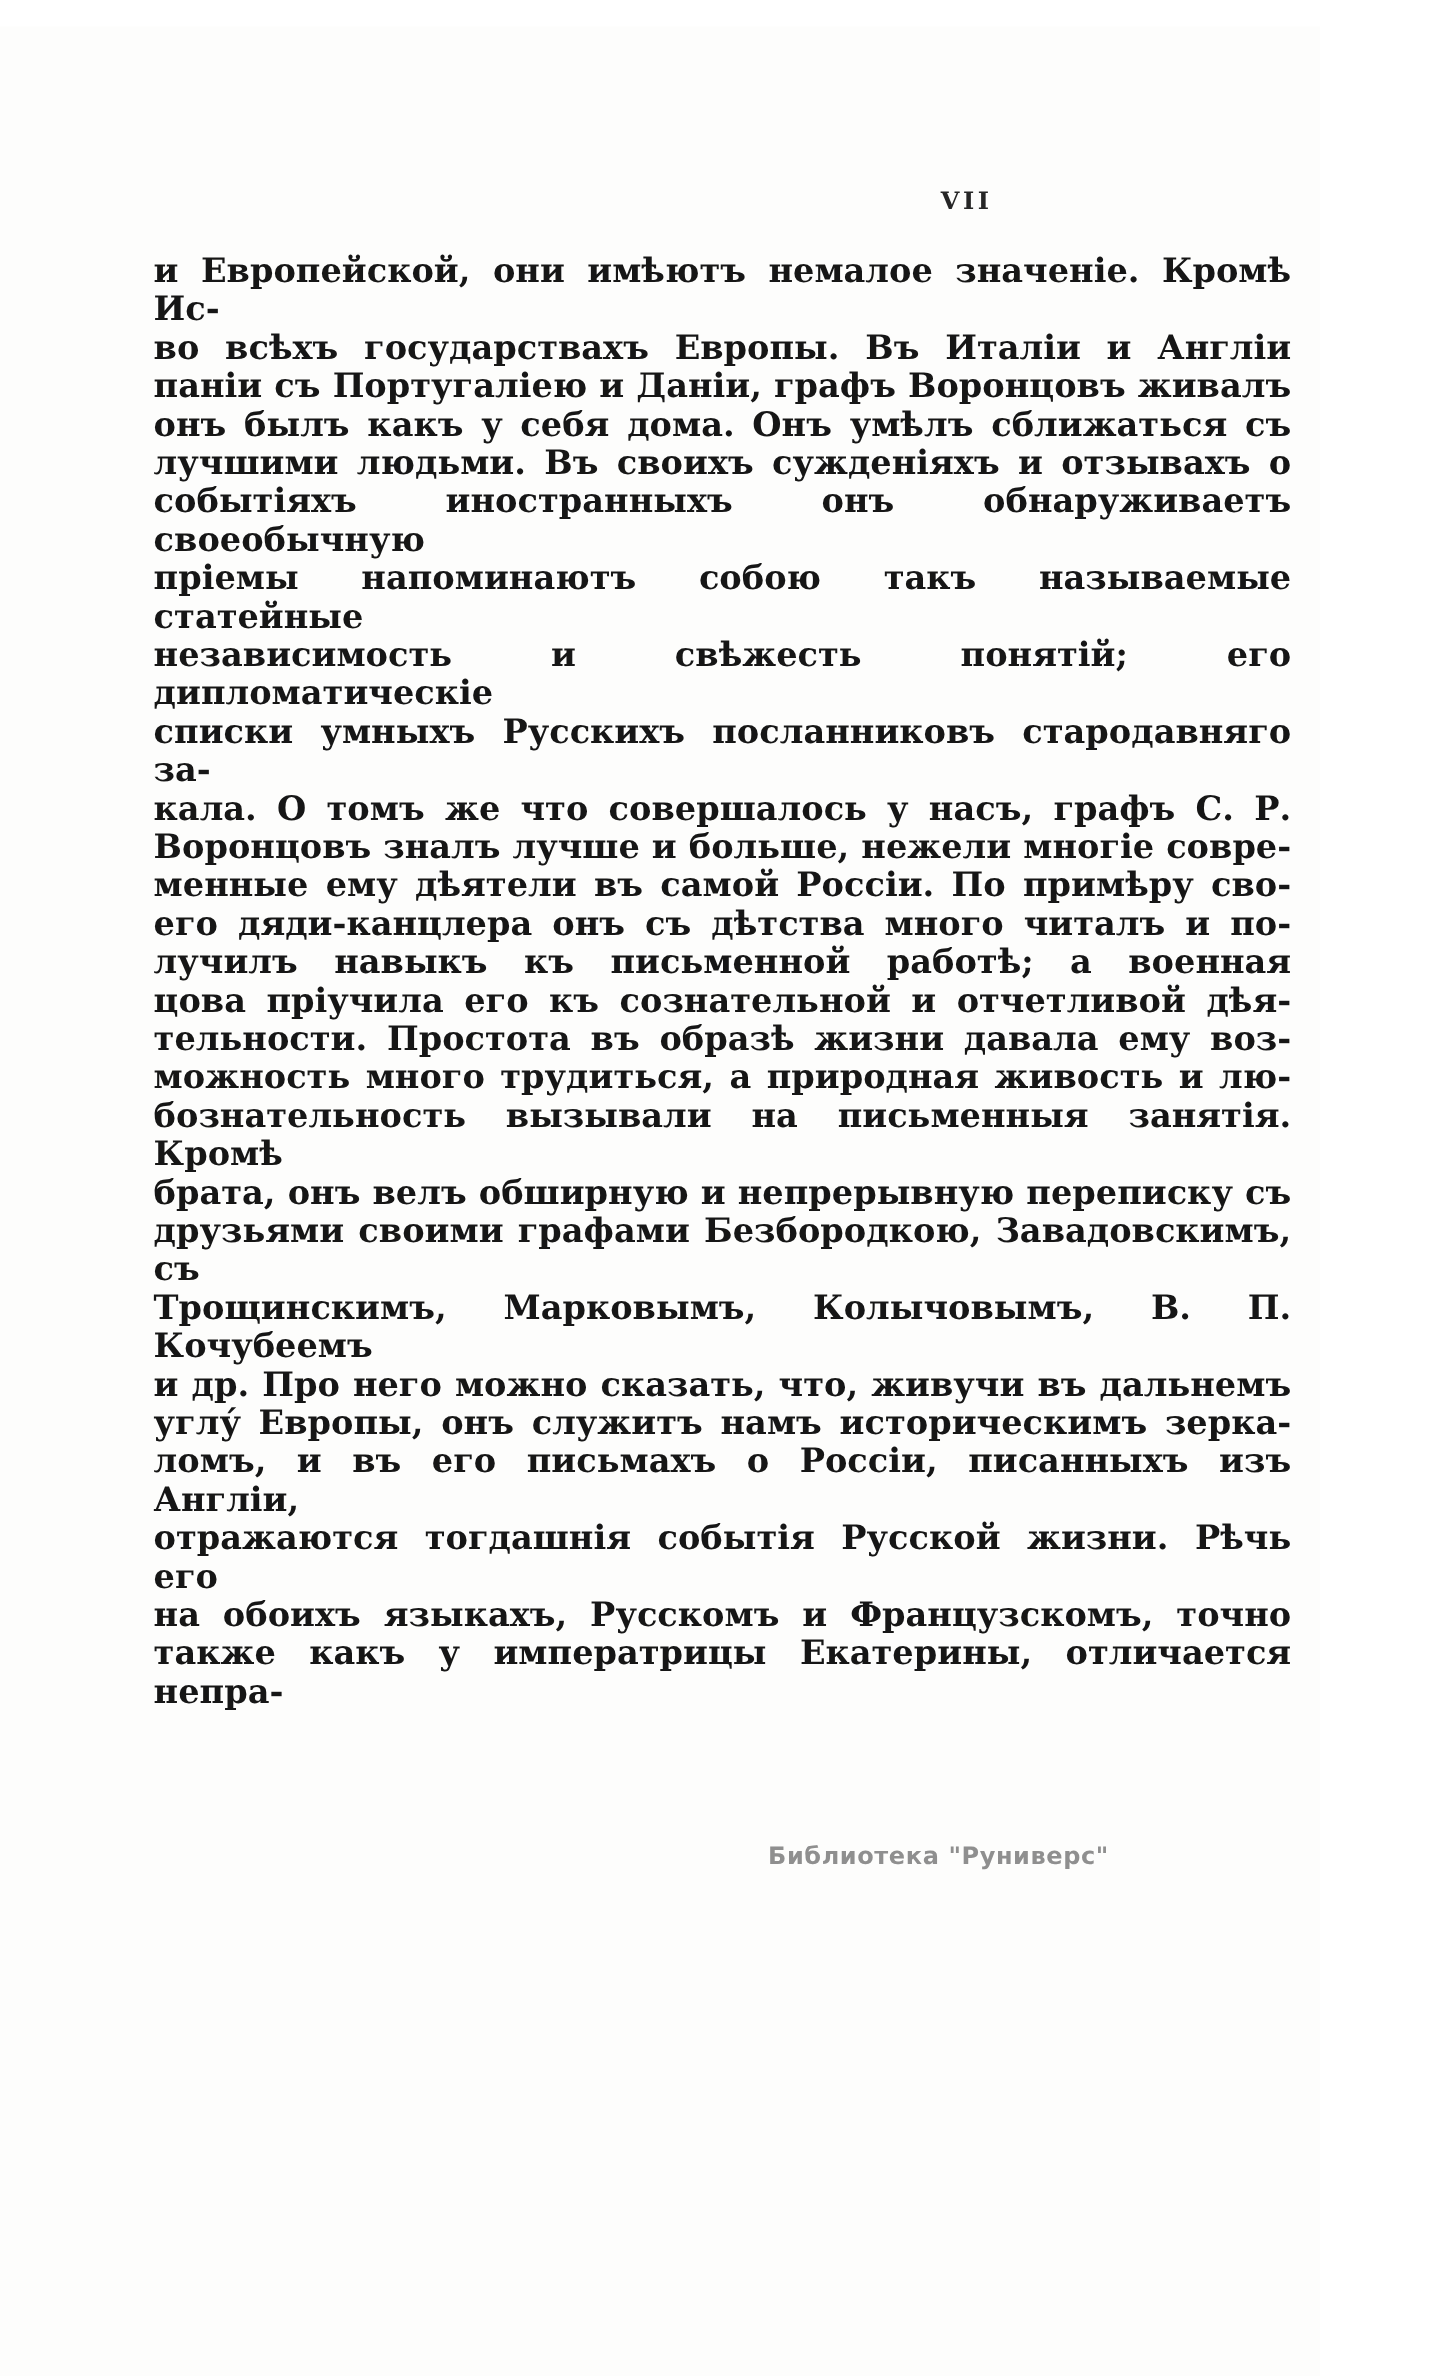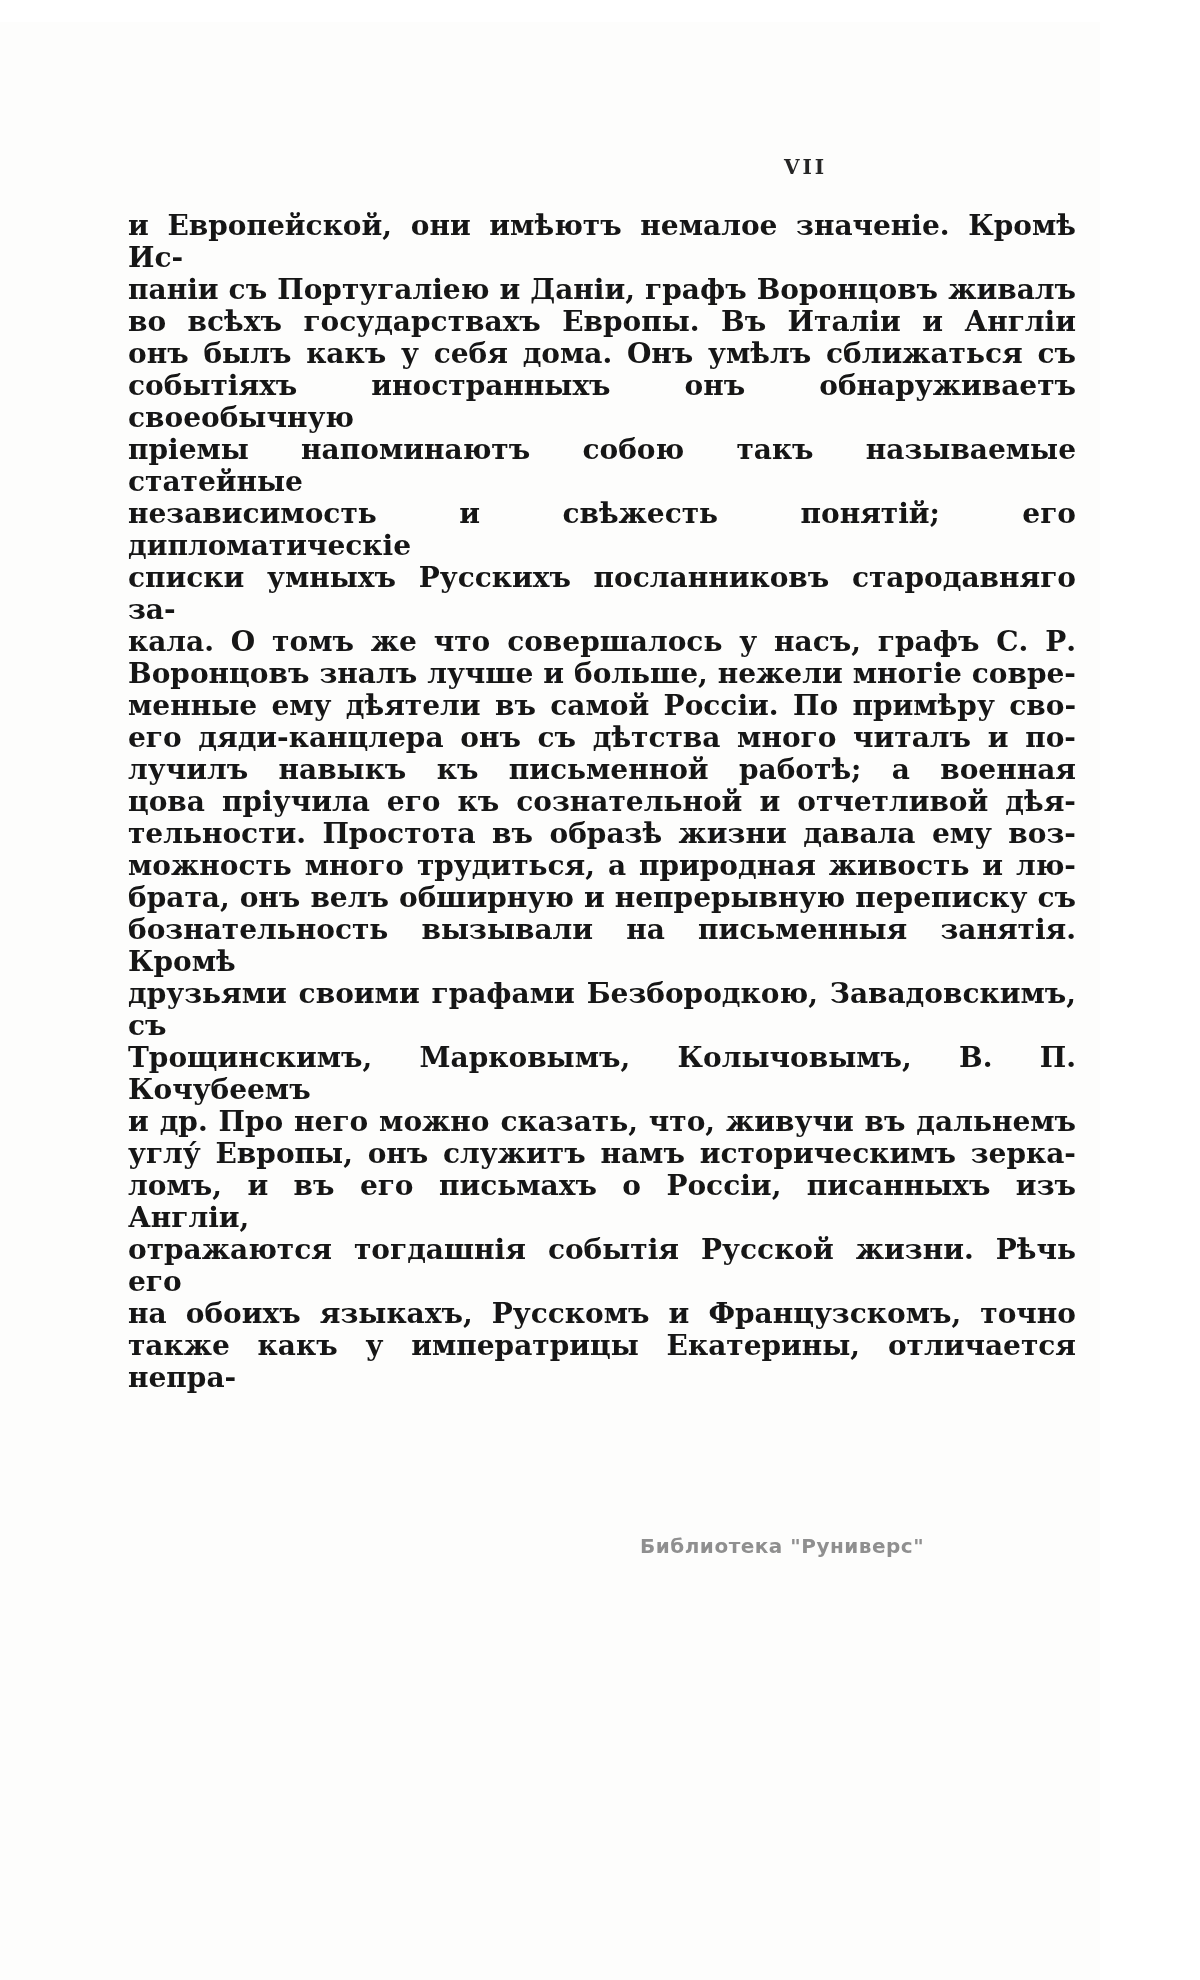--- a/index.html
+++ b/index.html
@@ -55,37 +55,38 @@
 </style>
 </head>
 <body>
 
 <div class="page">
 
   <div class="page-number">VII</div>
 
   <div class="text-block">
     <div class="line">и Европейской, они имѣютъ немалое значеніе. Кромѣ Ис-</div>
+    <div class="line">во всѣхъ государствахъ Европы. Въ Италіи и Англіи</div>
     <div class="line">паніи съ Португаліею и Даніи, графъ Воронцовъ живалъ</div>
-    <div class="line">во всѣхъ государствахъ Европы. Въ Италіи и Англіи</div>
     <div class="line">онъ былъ какъ у себя дома. Онъ умѣлъ сближаться съ</div>
+    <div class="line">лучшими людьми. Въ своихъ сужденіяхъ и отзывахъ о</div>
     <div class="line">событіяхъ иностранныхъ онъ обнаруживаетъ своеобычную</div>
     <div class="line">пріемы напоминаютъ собою такъ называемые статейные</div>
     <div class="line">независимость и свѣжесть понятій; его дипломатическіе</div>
     <div class="line">списки умныхъ Русскихъ посланниковъ стародавняго за-</div>
     <div class="line">кала. О томъ же что совершалось у насъ, графъ С. Р.</div>
     <div class="line">Воронцовъ зналъ лучше и больше, нежели многіе совре-</div>
     <div class="line">менные ему дѣятели въ самой Россіи. По примѣру сво-</div>
     <div class="line">его дяди-канцлера онъ съ дѣтства много читалъ и по-</div>
     <div class="line">лучилъ навыкъ къ письменной работѣ; а военная</div>
     <div class="line">цова пріучила его къ сознательной и отчетливой дѣя-</div>
     <div class="line">тельности. Простота въ образѣ жизни давала ему воз-</div>
     <div class="line">можность много трудиться, а природная живость и лю-</div>
+    <div class="line">бознательность вызывали на письменныя занятія. Кромѣ</div>
     <div class="line">брата, онъ велъ обширную и непрерывную переписку съ</div>
-    <div class="line">бознательность вызывали на письменныя занятія. Кромѣ</div>
     <div class="line">друзьями своими графами Безбородкою, Завадовскимъ, съ</div>
     <div class="line">Трощинскимъ, Марковымъ, Колычовымъ, В. П. Кочубеемъ</div>
     <div class="line">и др. Про него можно сказать, что, живучи въ дальнемъ</div>
     <div class="line">углу́ Европы, онъ служитъ намъ историческимъ зерка-</div>
     <div class="line">ломъ, и въ его письмахъ о Россіи, писанныхъ изъ Англіи,</div>
     <div class="line">отражаются тогдашнія событія Русской жизни. Рѣчь его</div>
     <div class="line">на обоихъ языкахъ, Русскомъ и Французскомъ, точно</div>
     <div class="line">также какъ у императрицы Екатерины, отличается непра-</div>
   </div>
 

